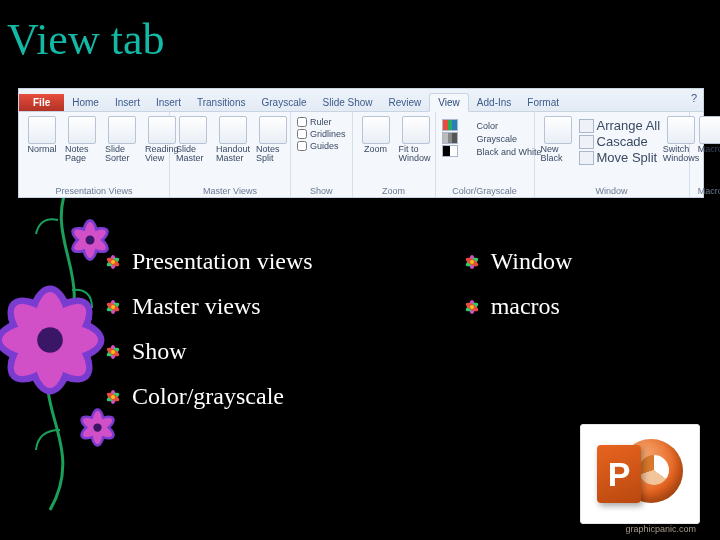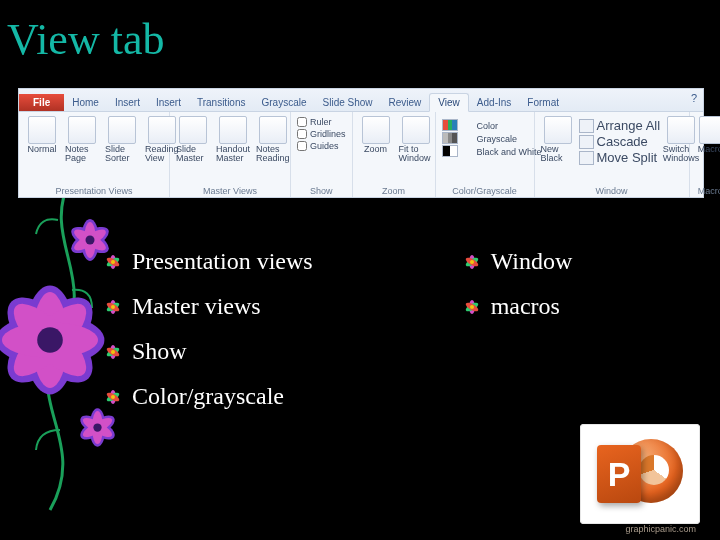--- a/index.html
+++ b/index.html
@@ -280,21 +280,21 @@
         <div class="vbtn">
             <span class="ic"></span>
             <span>Slide Master</span>
           </div>
         <div class="vbtn">
             <span class="ic"></span>
             <span>Handout Master</span>
           </div>
         <div class="vbtn">
             <span class="ic"></span>
-            <span>Notes Reading</span>
+            <span>Notes Split</span>
           </div>
       </div>
       <div class="lbl">Master Views</div>
     </div>
 
     <div class="group" style="width:60px">
       <div class="body">
         <div class="chk-list">
           <label>
               <input type="checkbox" style="">

